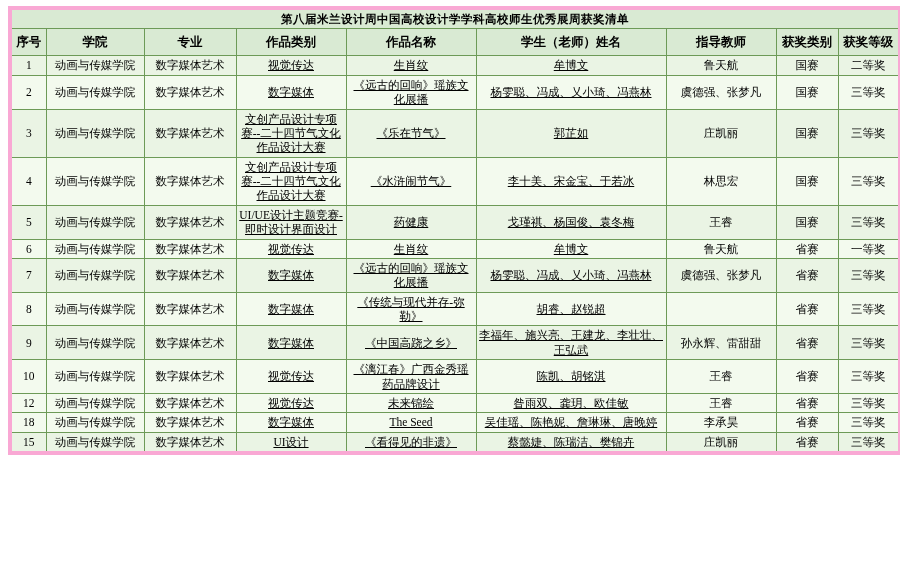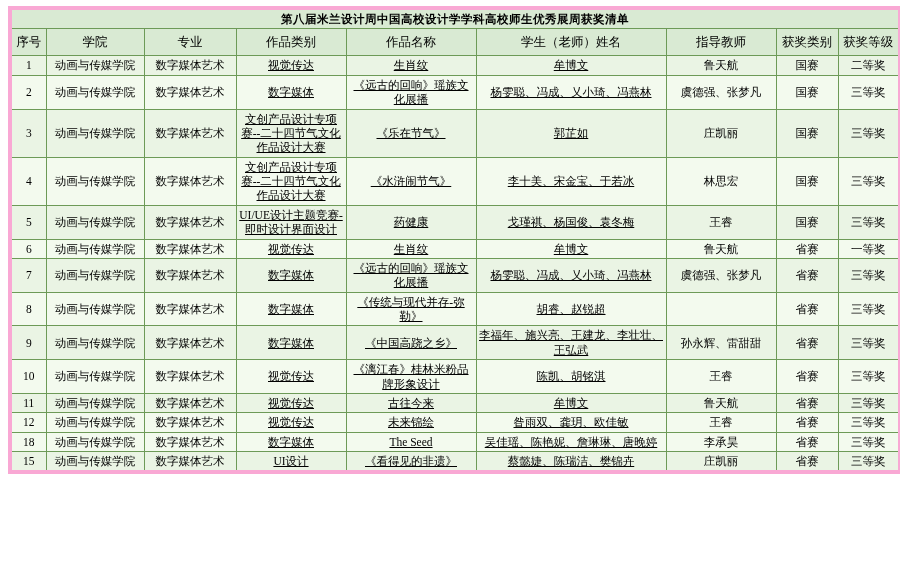--- a/index.html
+++ b/index.html
@@ -39,21 +39,21 @@
   }
   .title-cell {
     background: #d9ead3;
     font-size: 16px;
     font-weight: bold;
     padding: 7px 4px 8px 4px;
     letter-spacing: 0.5px;
   }
   thead td.head {
     background: #d9ead3;
-    font-weight: normal;
+    font-weight: bold;
     font-size: 12.5px;
     height: 22px;
   }
   tbody tr.row-even td {
     background: #eaf4e4;
   }
   tbody tr.row-odd td {
     background: #f3faee;
   }
   .c-no { width: 36px; }
@@ -197,34 +197,23 @@
           <td class="tall">李福年、施兴亮、王建龙、李壮壮、王弘武</td>
           <td>孙永辉、雷甜甜</td>
           <td>省赛</td>
           <td>三等奖</td>
         </tr>
         <tr class="row-odd">
           <td>10</td>
           <td>动画与传媒学院</td>
           <td>数字媒体艺术</td>
           <td class="tall">视觉传达</td>
-          <td class="tall">《漓江春》桂林米粉品牌形象设计</td>
+          <td class="tall">《漓江春》广西金秀瑶药品牌设计</td>
           <td class="tall">陈凯、胡铭淇</td>
           <td>王睿</td>
-          <td>省赛</td>
-          <td>三等奖</td>
-        </tr>
-        <tr class="row-even">
-          <td>11</td>
-          <td>动画与传媒学院</td>
-          <td>数字媒体艺术</td>
-          <td class="tall">视觉传达</td>
-          <td class="tall">古往今来</td>
-          <td class="tall">牟博文</td>
-          <td>鲁天航</td>
           <td>省赛</td>
           <td>三等奖</td>
         </tr>
         <tr class="row-odd">
           <td>12</td>
           <td>动画与传媒学院</td>
           <td>数字媒体艺术</td>
           <td class="tall">视觉传达</td>
           <td class="tall">未来锦绘</td>
           <td class="tall">昝雨双、龚玥、欧佳敏</td>

